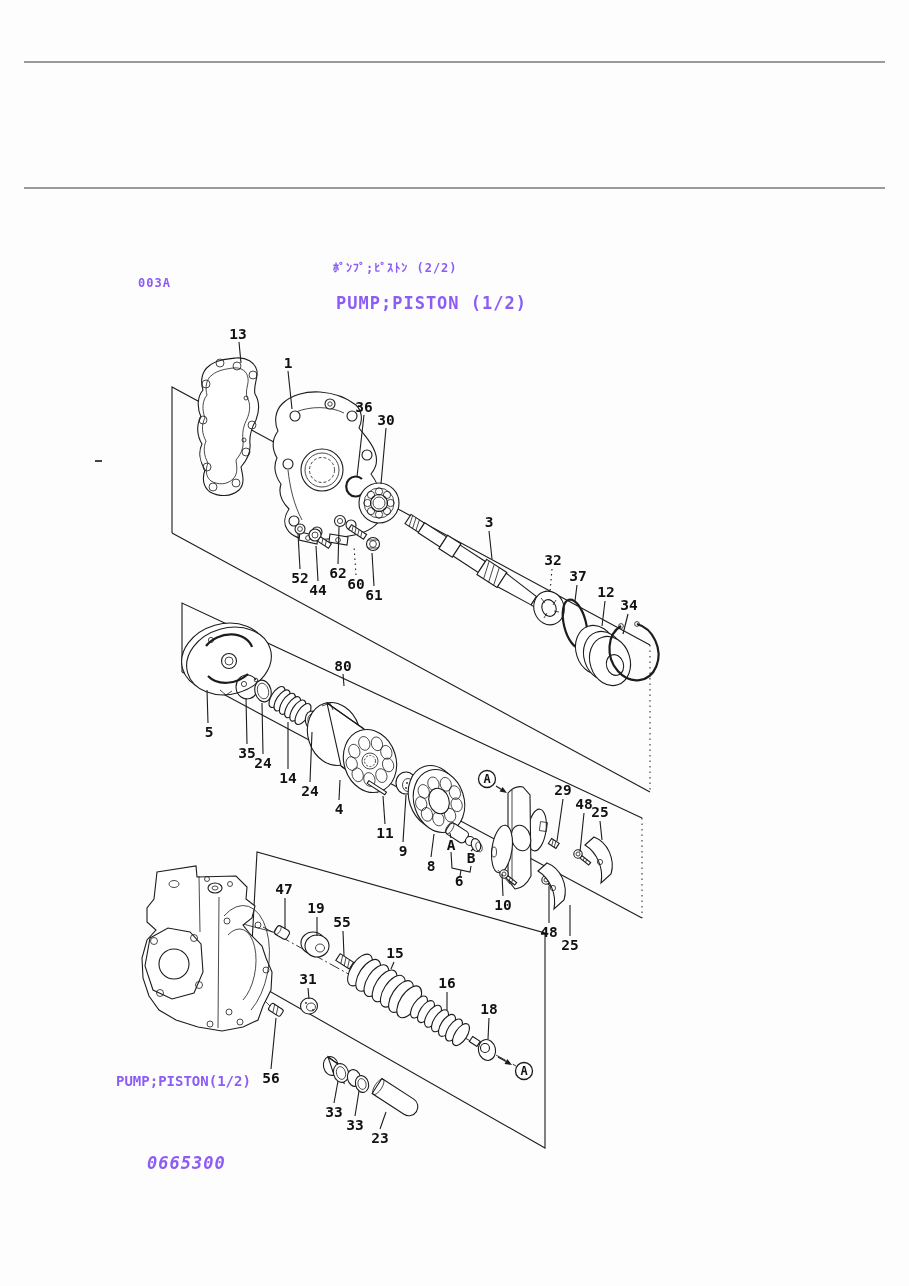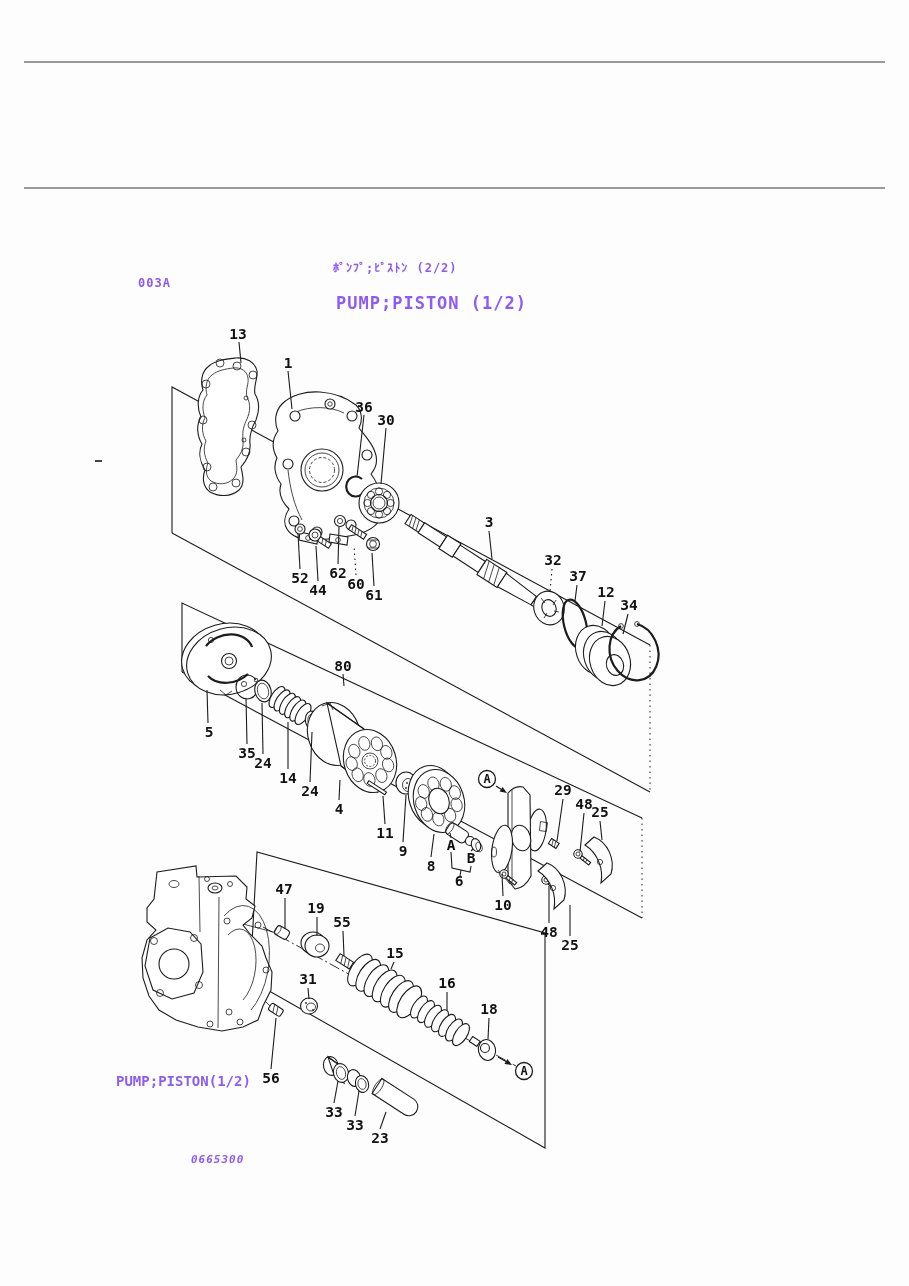--- a/index.html
+++ b/index.html
@@ -3,21 +3,21 @@
 <meta charset="utf-8">
 <style>
   html,body{margin:0;padding:0;background:#e8e8e8;}
   .page{position:relative;width:909px;height:1286px;background:#fdfdfd;overflow:hidden;
         font-family:"DejaVu Sans Mono","Liberation Mono",monospace;color:#8b5cf6;}
   .rule{position:absolute;left:24px;width:861px;height:2px;background:#9a9a9a;}
   .hdr-code{position:absolute;left:138px;top:276px;font-size:12px;font-weight:bold;letter-spacing:1px;}
   .title-jp{position:absolute;left:333px;top:261px;font-size:12px;font-weight:bold;letter-spacing:1px;white-space:nowrap;}
   .title-en{position:absolute;left:336px;top:293px;font-size:17px;font-weight:bold;letter-spacing:1px;white-space:nowrap;}
   .xref{position:absolute;left:116px;top:1036px;font-size:14px;font-weight:bold;white-space:nowrap;margin-top:37px;}
-  .docnum{position:absolute;left:147px;top:1153px;font-size:11px;font-weight:bold;font-style:italic;letter-spacing:1px;margin-left:44px;}
+  .docnum{position:absolute;left:147px;top:1153px;font-size:17px;font-weight:bold;font-style:italic;letter-spacing:1px;}
   .tick{position:absolute;left:95px;top:460px;width:7px;height:2px;background:#444;}
   svg{position:absolute;left:0;top:0;}
   svg *{vector-effect:non-scaling-stroke;}
   .ln{stroke:#1c1c1c;stroke-width:1.1;fill:none;}
   .f{stroke:#1c1c1c;stroke-width:1.1;fill:#fff;}
   .thin{stroke:#1c1c1c;stroke-width:0.8;fill:none;}
   .thick{stroke:#1c1c1c;stroke-width:2.2;fill:none;}
   .dot{stroke:#1c1c1c;stroke-width:1;fill:none;stroke-dasharray:1.5 4;}
   .dashdot{stroke:#1c1c1c;stroke-width:0.9;fill:none;stroke-dasharray:11 3 2 3;}
 </style>

